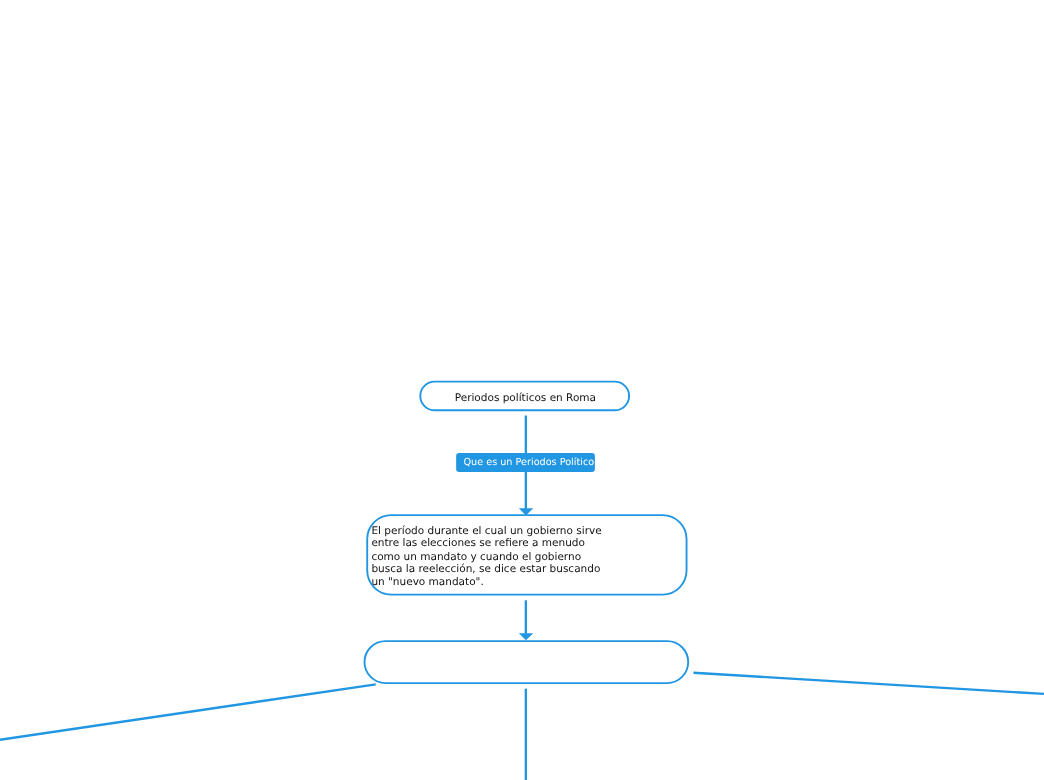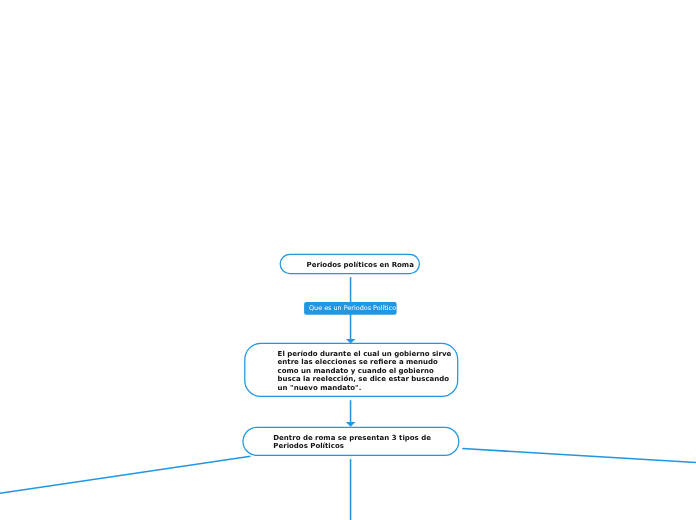--- a/index.html
+++ b/index.html
@@ -3,27 +3,27 @@
 <meta charset="utf-8">
 <title>Mind map</title>
 <style>
   html,body{margin:0;padding:0;}
   body{width:696px;height:520px;background:#ffffff;
        font-family:"DejaVu Sans",sans-serif;overflow:hidden;position:relative;}
   .canvas{position:absolute;left:0;top:0;width:696px;height:520px;}
   svg.diagram{position:absolute;left:0;top:0;width:696px;height:520px;}
 
   .node{position:absolute;}
-  .node-label{position:absolute;font-weight:bold;color:#111111;
-              font-size:7px;line-height:8.45px;white-space:pre-line;padding-left:10px;}
+  .node-label{position:absolute;font-weight:normal;color:#111111;
+              font-size:7px;line-height:8.45px;white-space:pre-line;}
 
   #node-root{left:280.2px;top:254.4px;width:139.2px;height:19.1px;}
   #node-root .node-label{left:-0.7px;top:7.6px;width:141.5px;text-align:center;line-height:7px;}
 
-  #node-definicion{left:249px;top:343.4px;width:212.9px;height:53px;}
+  #node-definicion{left:229px;top:343.4px;width:212.9px;height:53px;}
   #node-definicion .node-label{left:18.6px;top:6.4px;width:180px;}
 
   #node-tipos{left:243px;top:427.4px;width:215.8px;height:28px;}
   #node-tipos .node-label{left:20.3px;top:6.5px;width:186px;}
 
   .edge-label{position:absolute;left:304.1px;top:302px;width:92.5px;height:12.7px;}
   .edge-label .chip-text{position:absolute;left:4.9px;top:3.4px;color:#ffffff;
                          font-size:6.45px;line-height:6.45px;white-space:nowrap;}
 </style>
 </head>
@@ -59,22 +59,18 @@
   </div>
 
   <div class="node" id="node-definicion">
     <div class="node-label">El período durante el cual un gobierno sirve
 entre las elecciones se refiere a menudo
 como un mandato y cuando el gobierno
 busca la reelección, se dice estar buscando
 un "nuevo mandato".</div>
   </div>
 
-  <div class="node" id="node-tipos">
-    <div class="node-label">Dentro de roma se presentan 3 tipos de
-Periodos Políticos</div>
-  </div>
 
   <div class="edge-label">
     <span class="chip-text">Que es un Periodos Político</span>
   </div>
 
 </div>
 
 </body></html>

